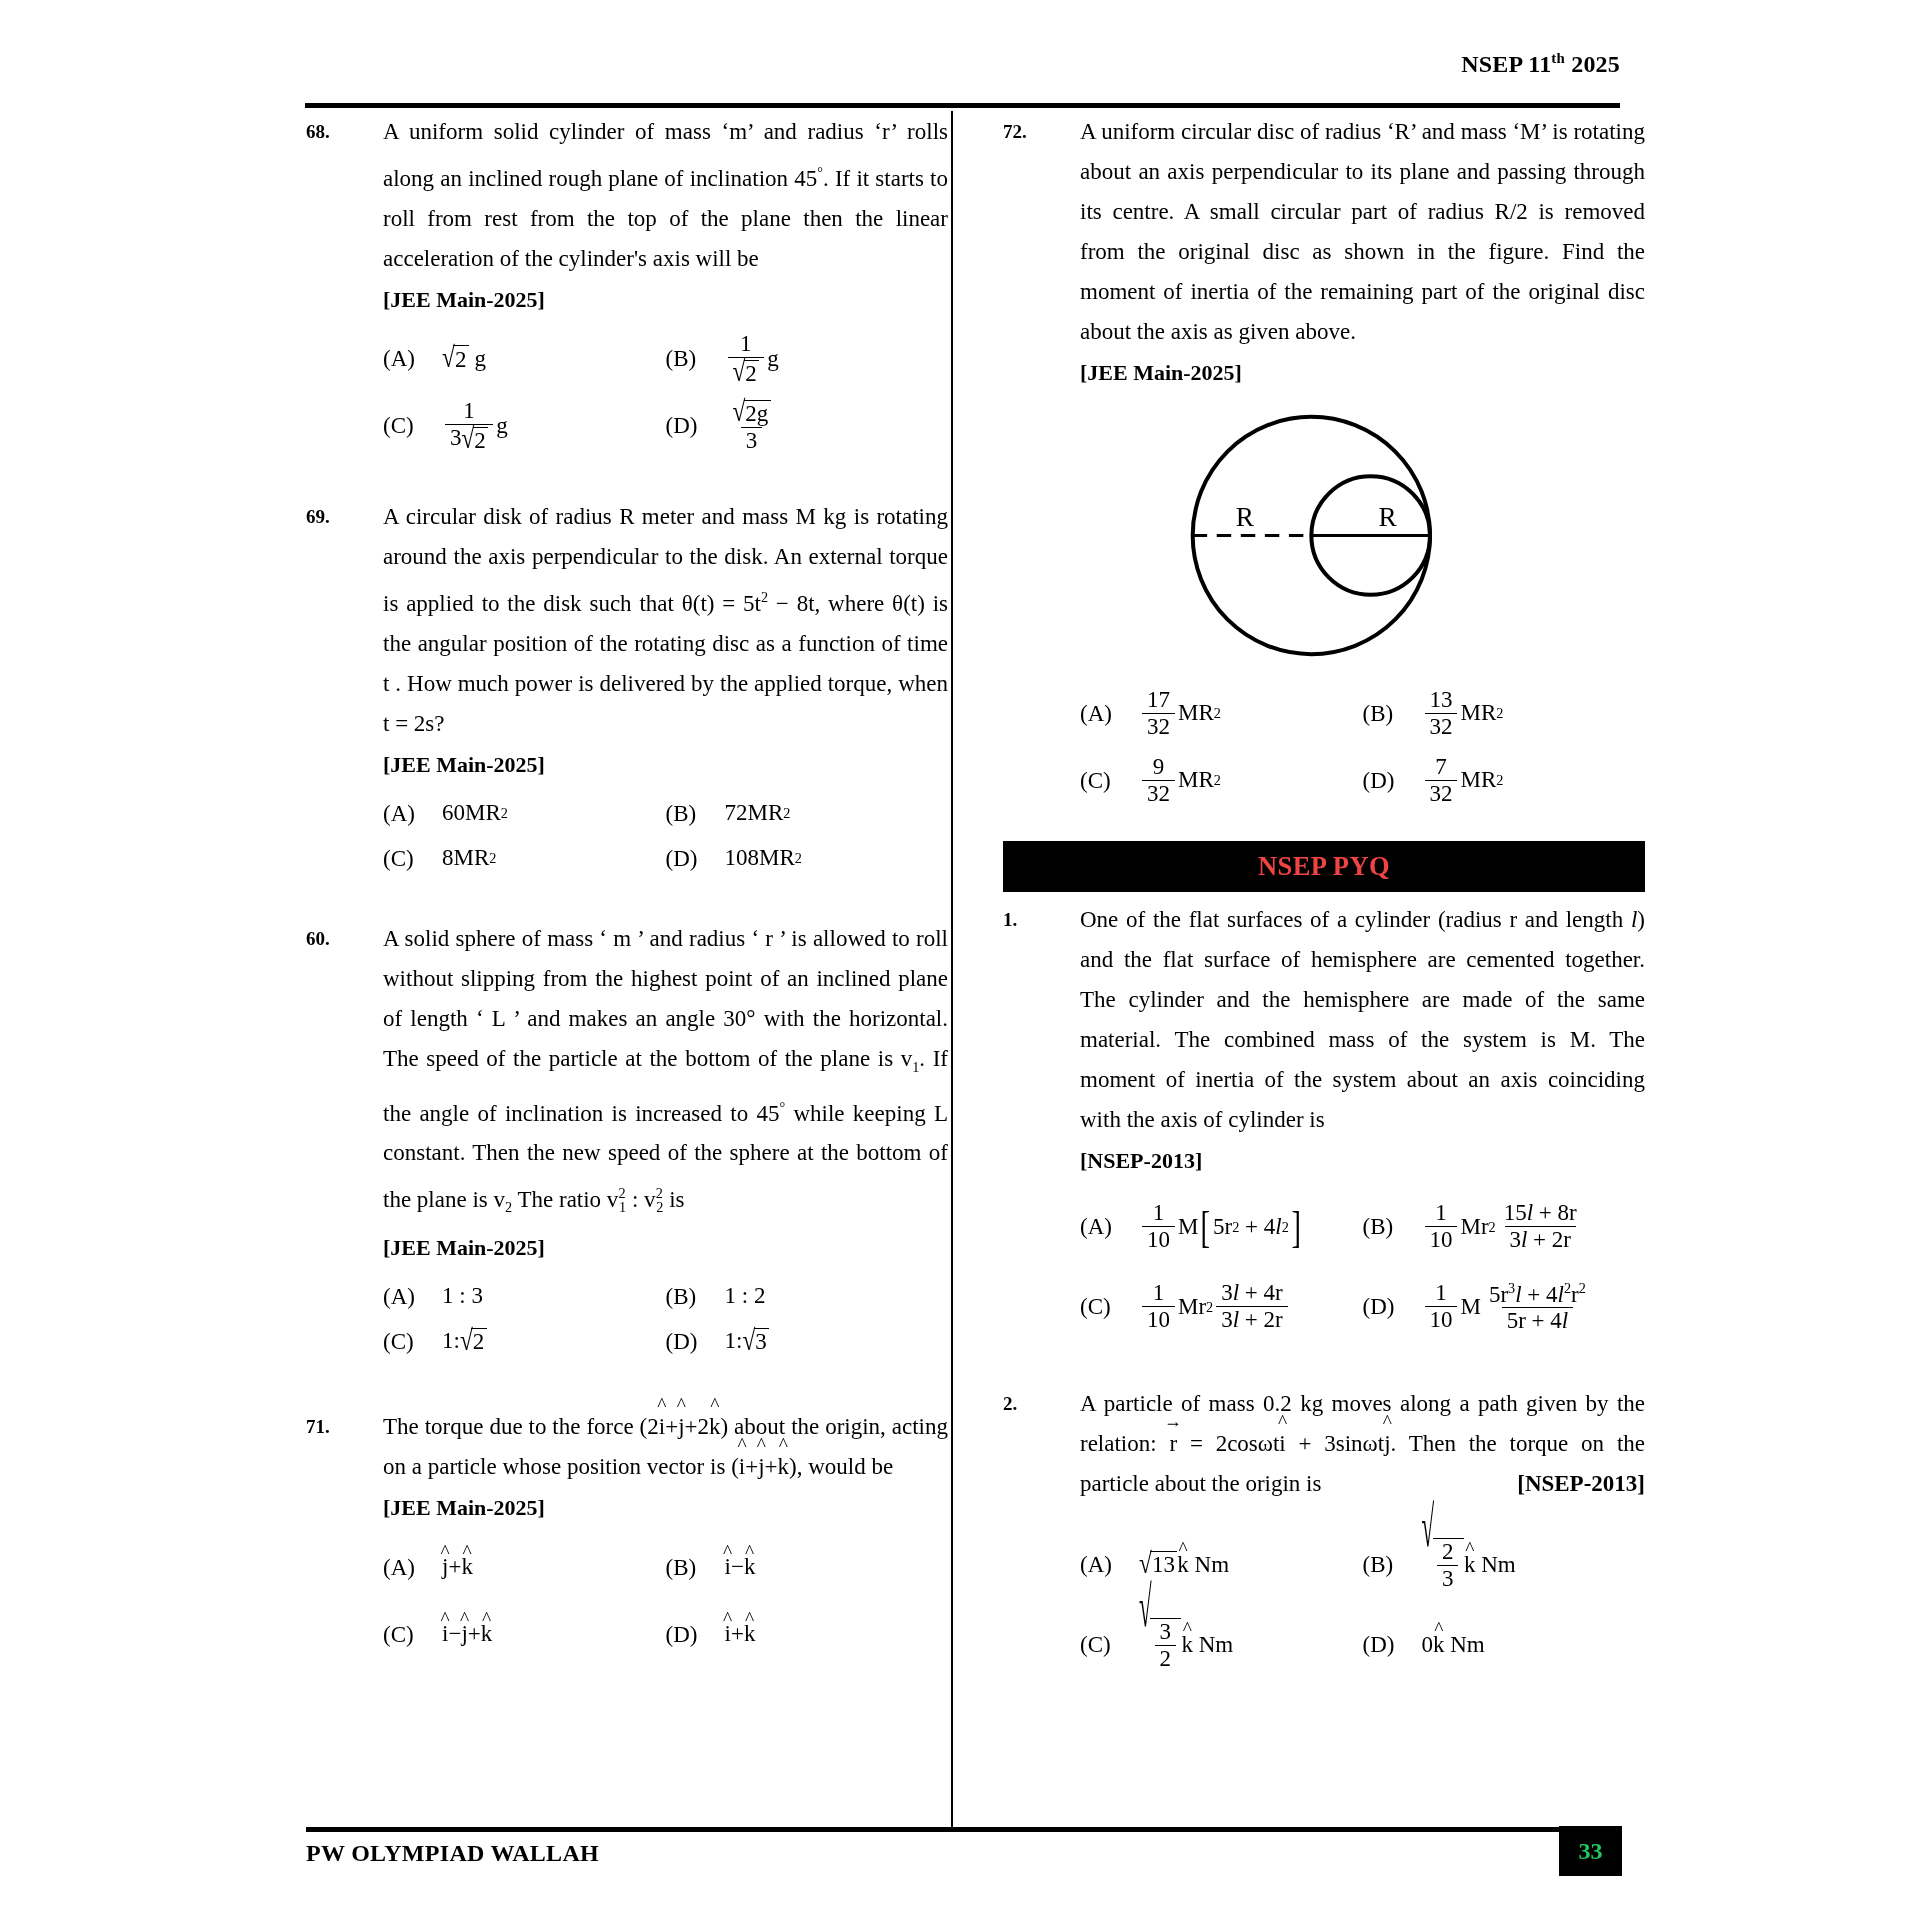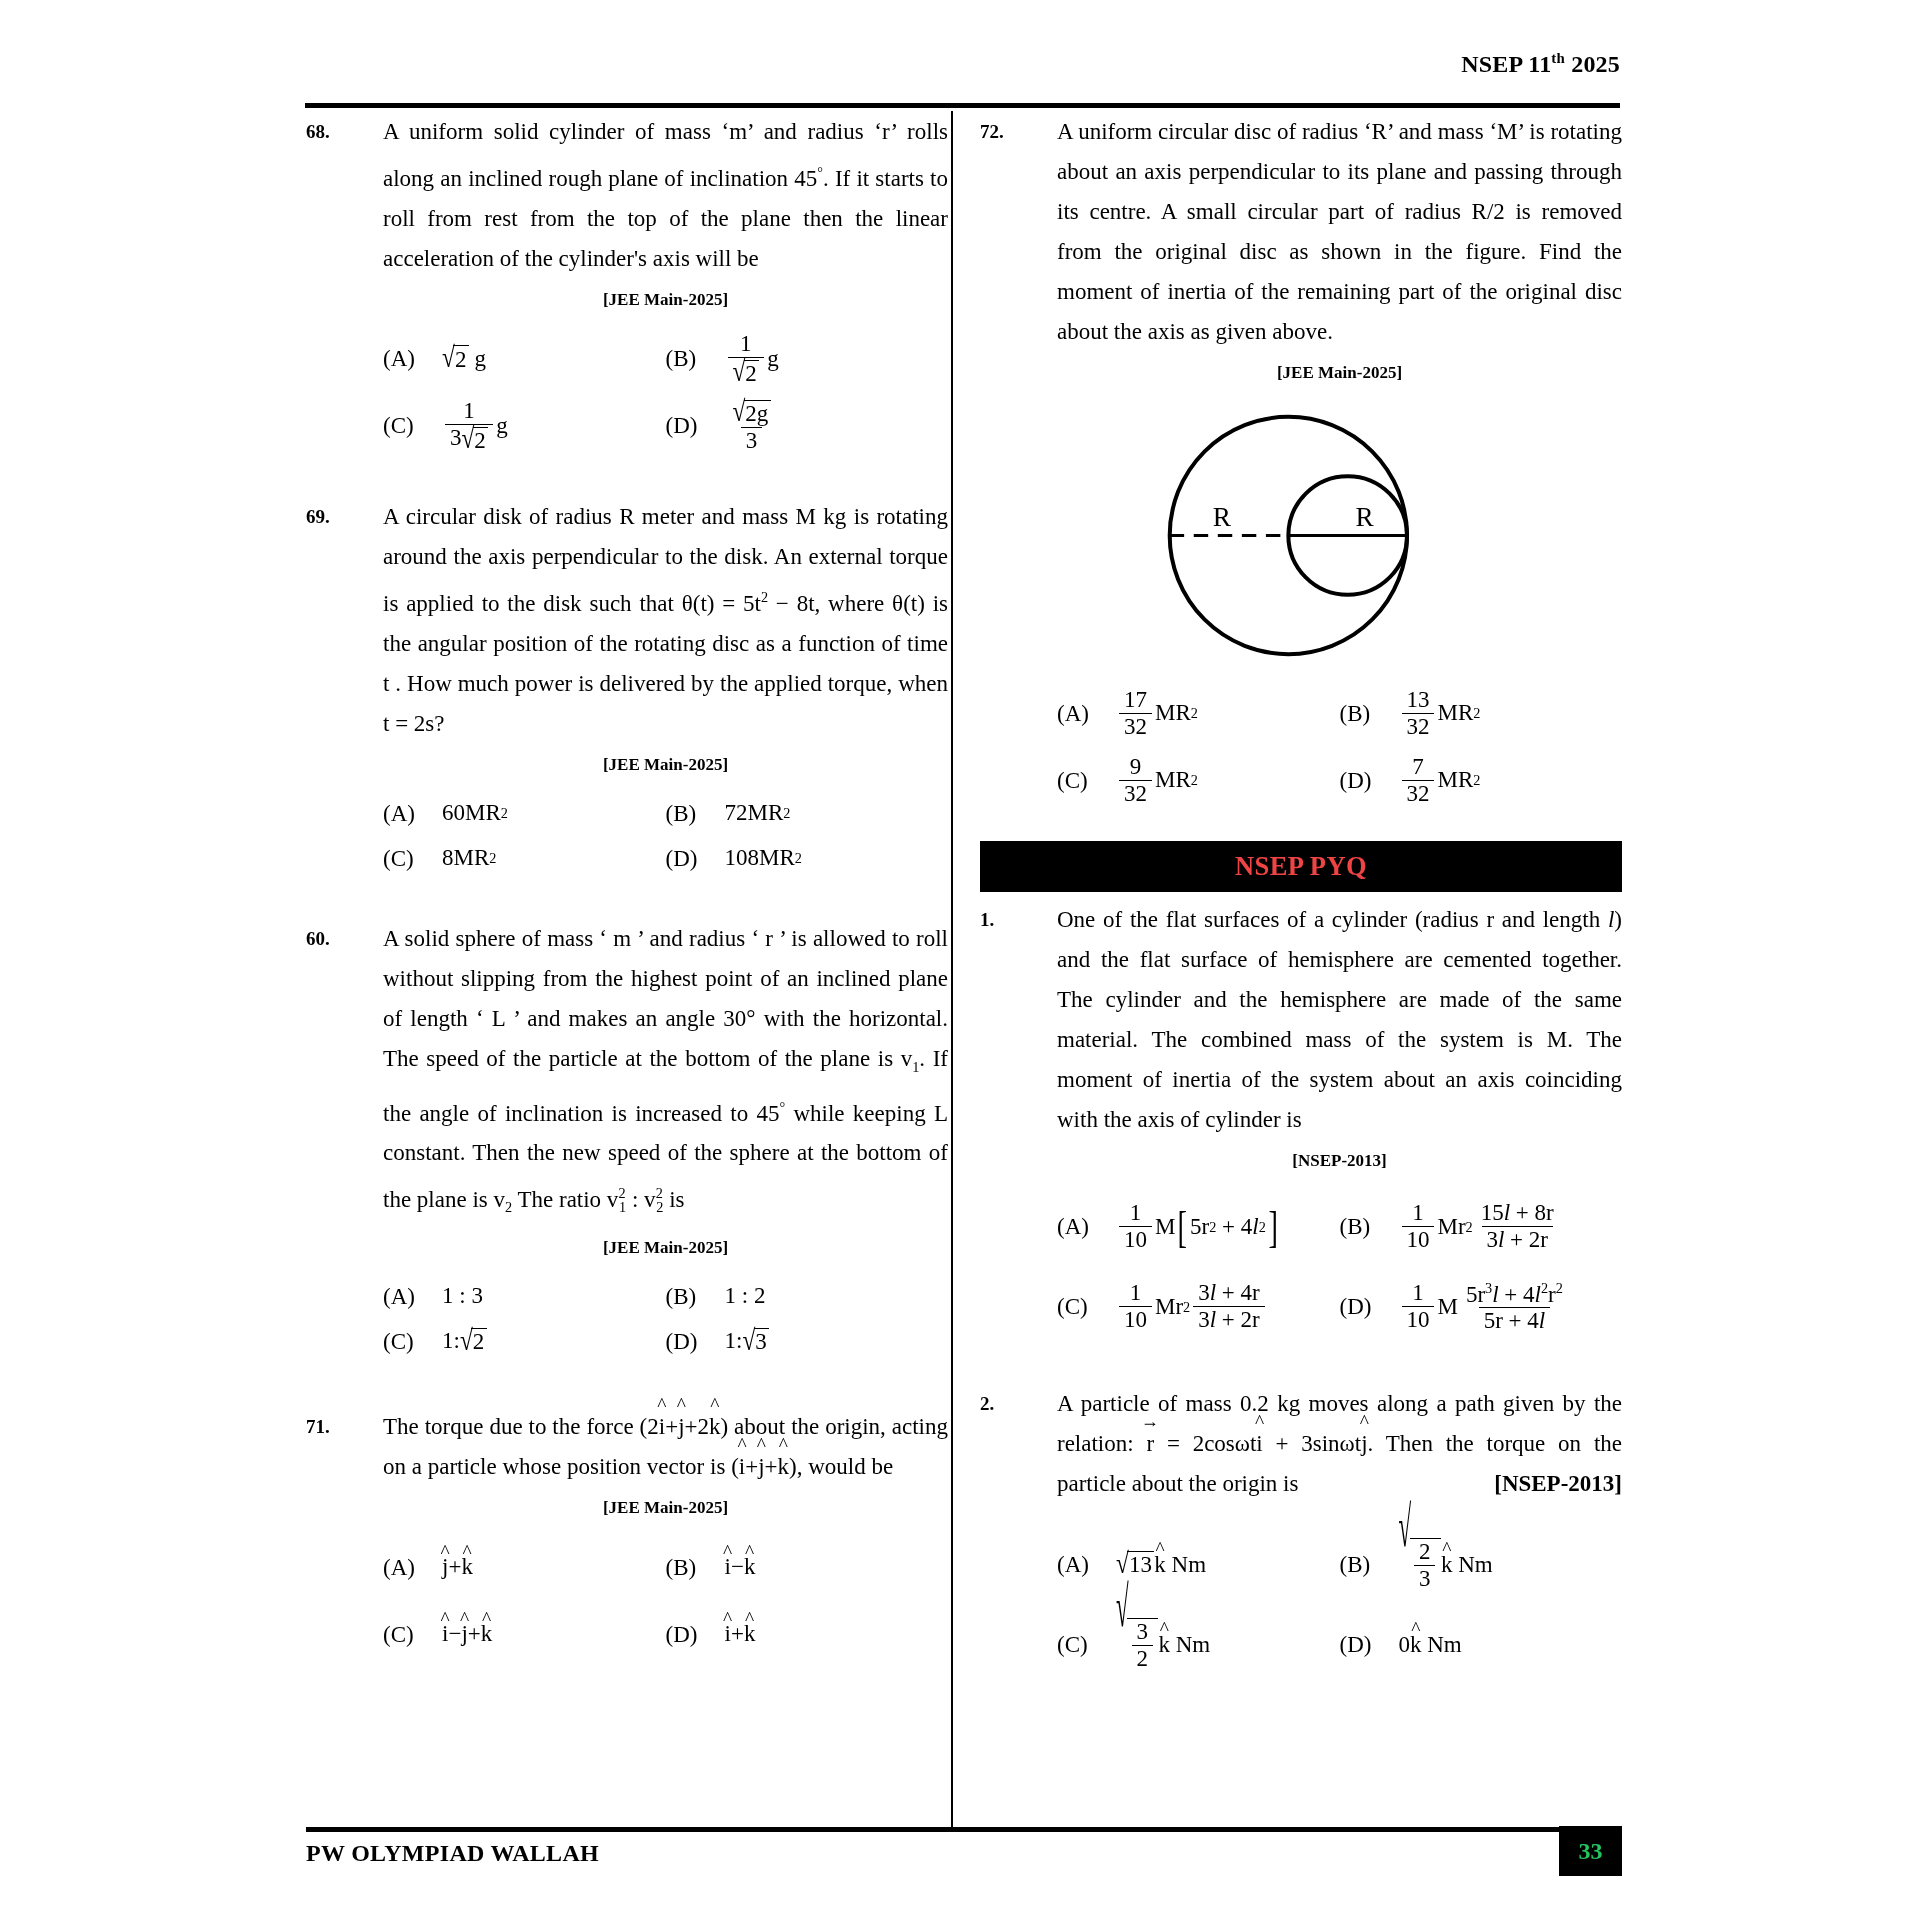--- a/index.html
+++ b/index.html
@@ -46,21 +46,21 @@
     border-bottom: 1.6px solid #000;
   }
 
   
   .col {
     position: absolute;
     top: 112px;
     width: 642px;
   }
   .col-left  { left: 306px; }
-  .col-right { left: 980px; }
+  .col-right { left: 1003px; }
 
   .col-divider {
     position: absolute;
     left: 951px;
     top: 111px;
     width: 2.4px;
     height: 1716px;
     background: #000;
   }
 
@@ -83,23 +83,23 @@
   }
   .q-text {
     font-size: 23px;
     line-height: 40px;
     text-align: justify;
     text-justify: inter-word;
   }
 
   .src {
     font-weight: bold;
-    font-size: 17px;
+    font-size: 22px;
     line-height: 42px;
-    text-align: center;
+    text-align: left;
   }
   .src-inline {
     font-weight: bold;
     font-size: 23px;
     float: right;
   }
 
   
   .opts {
     margin-top: 4.8px;

